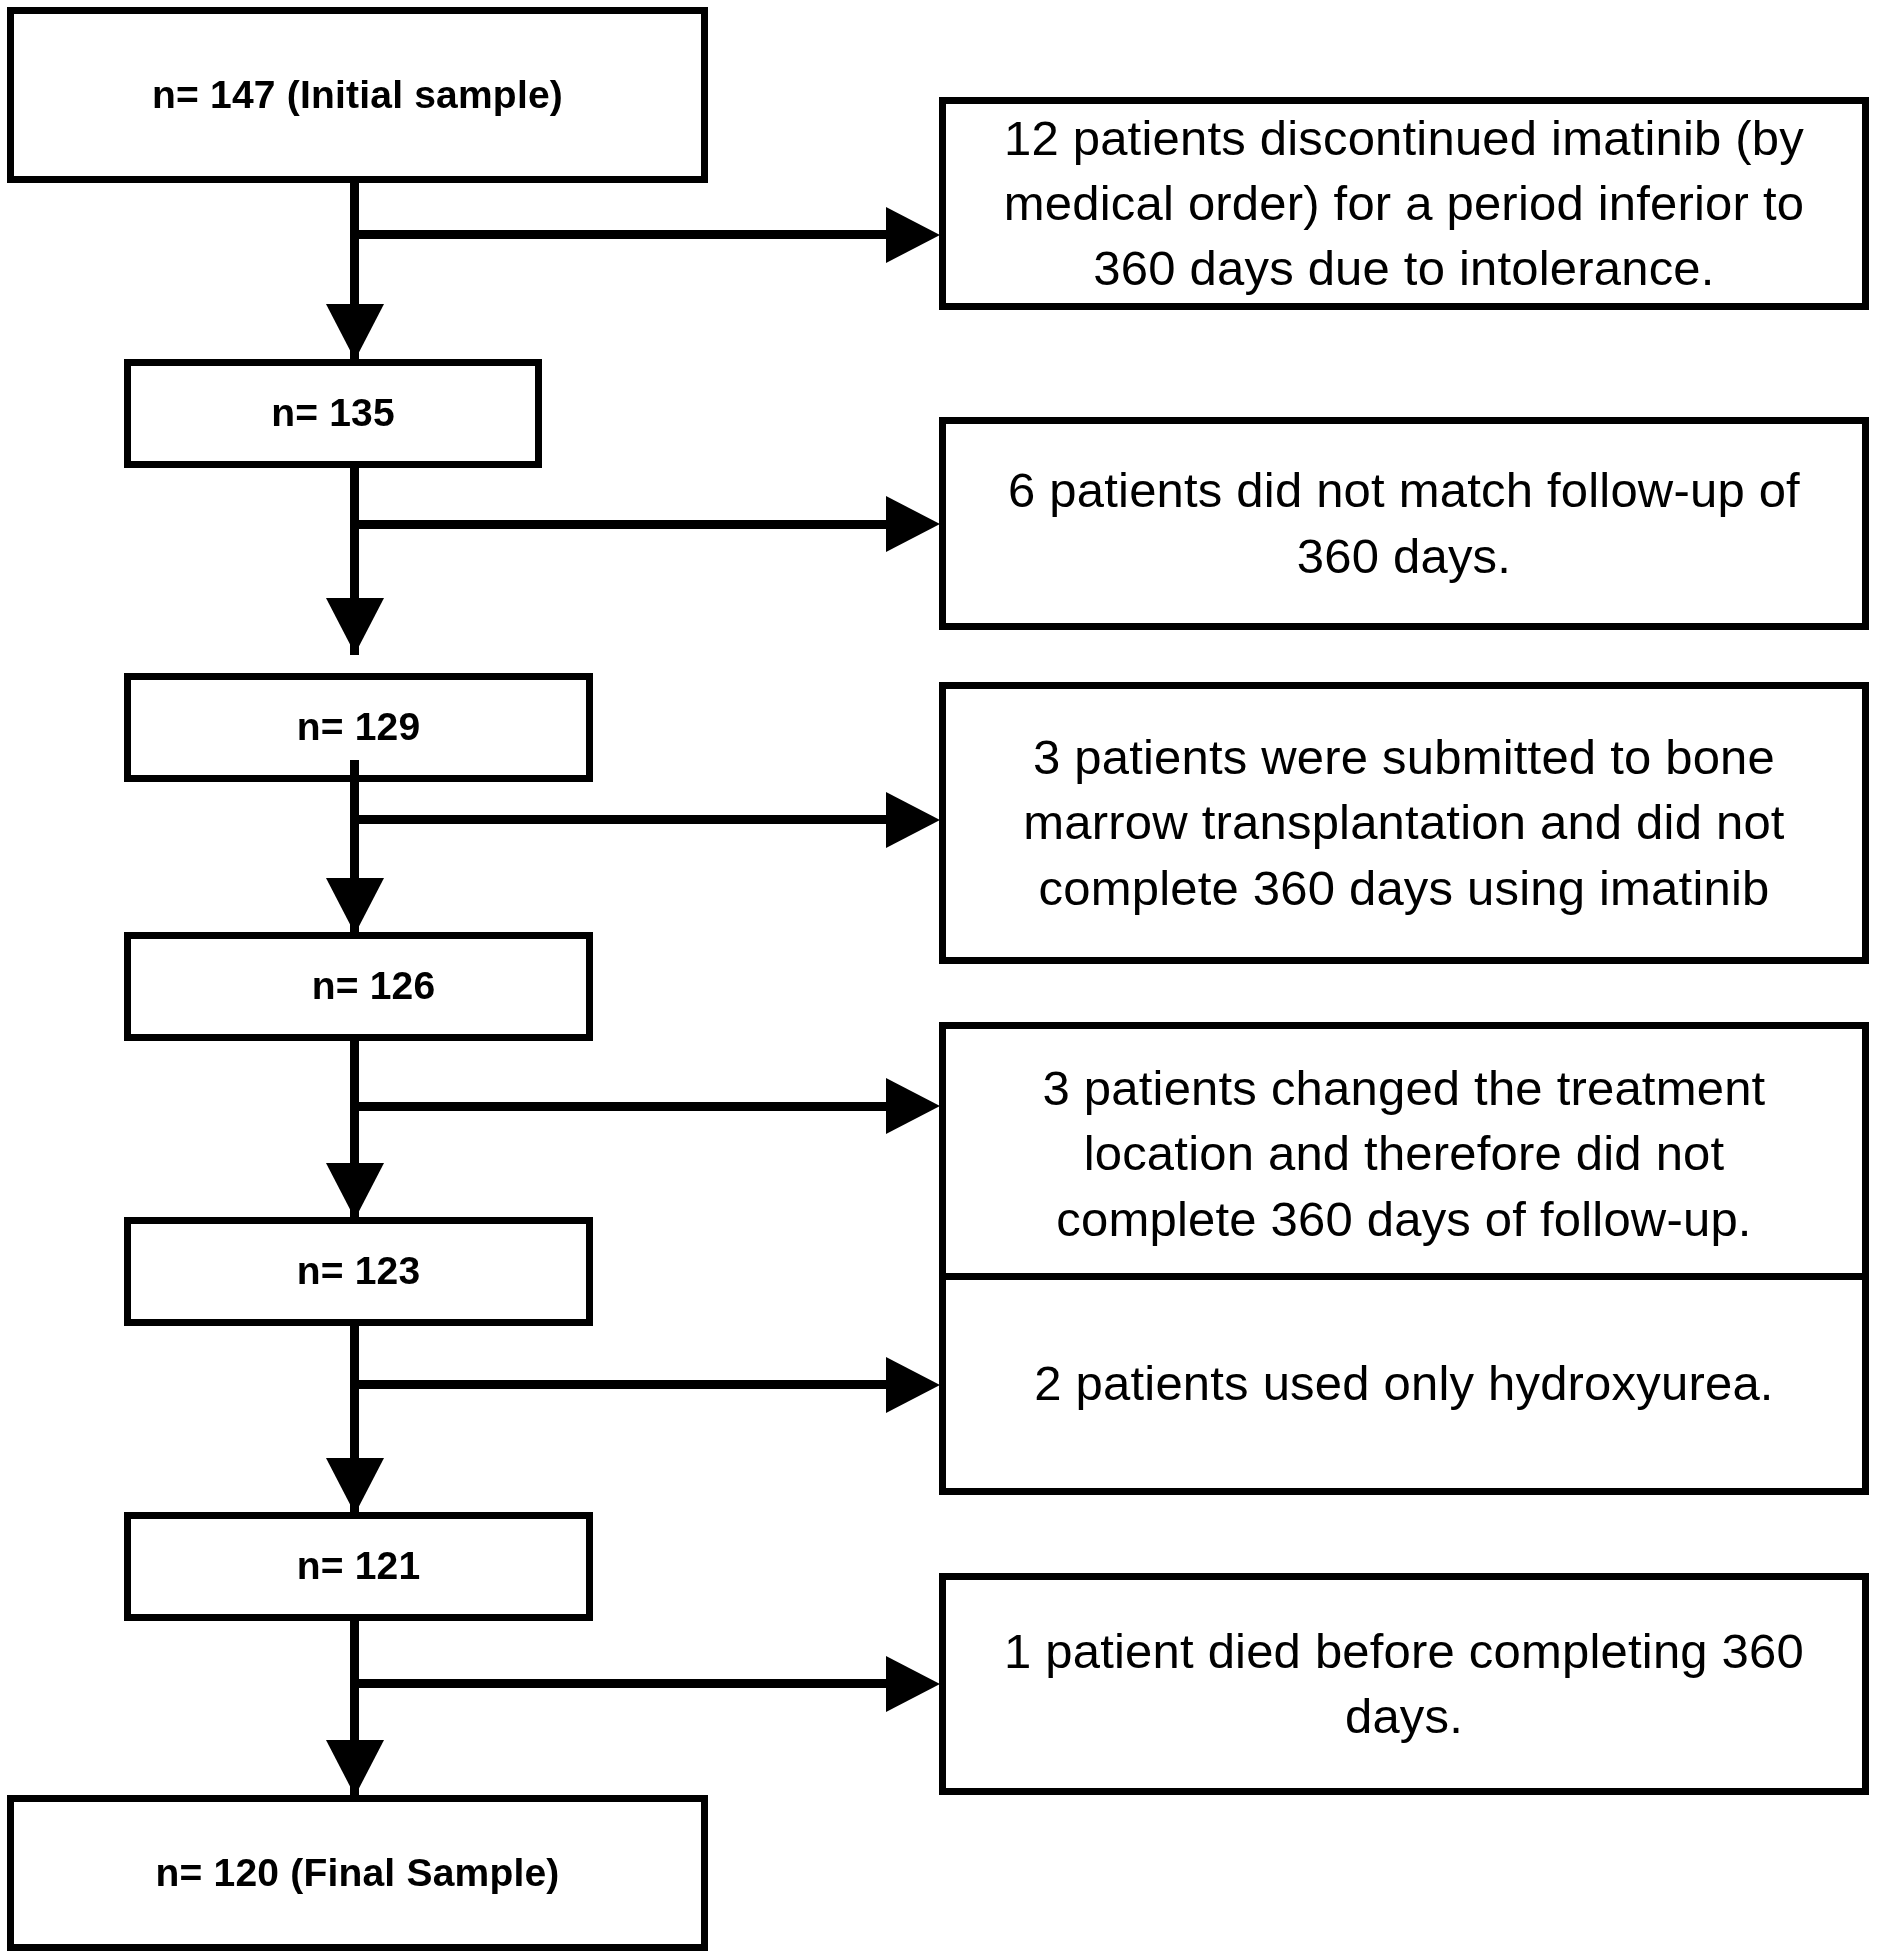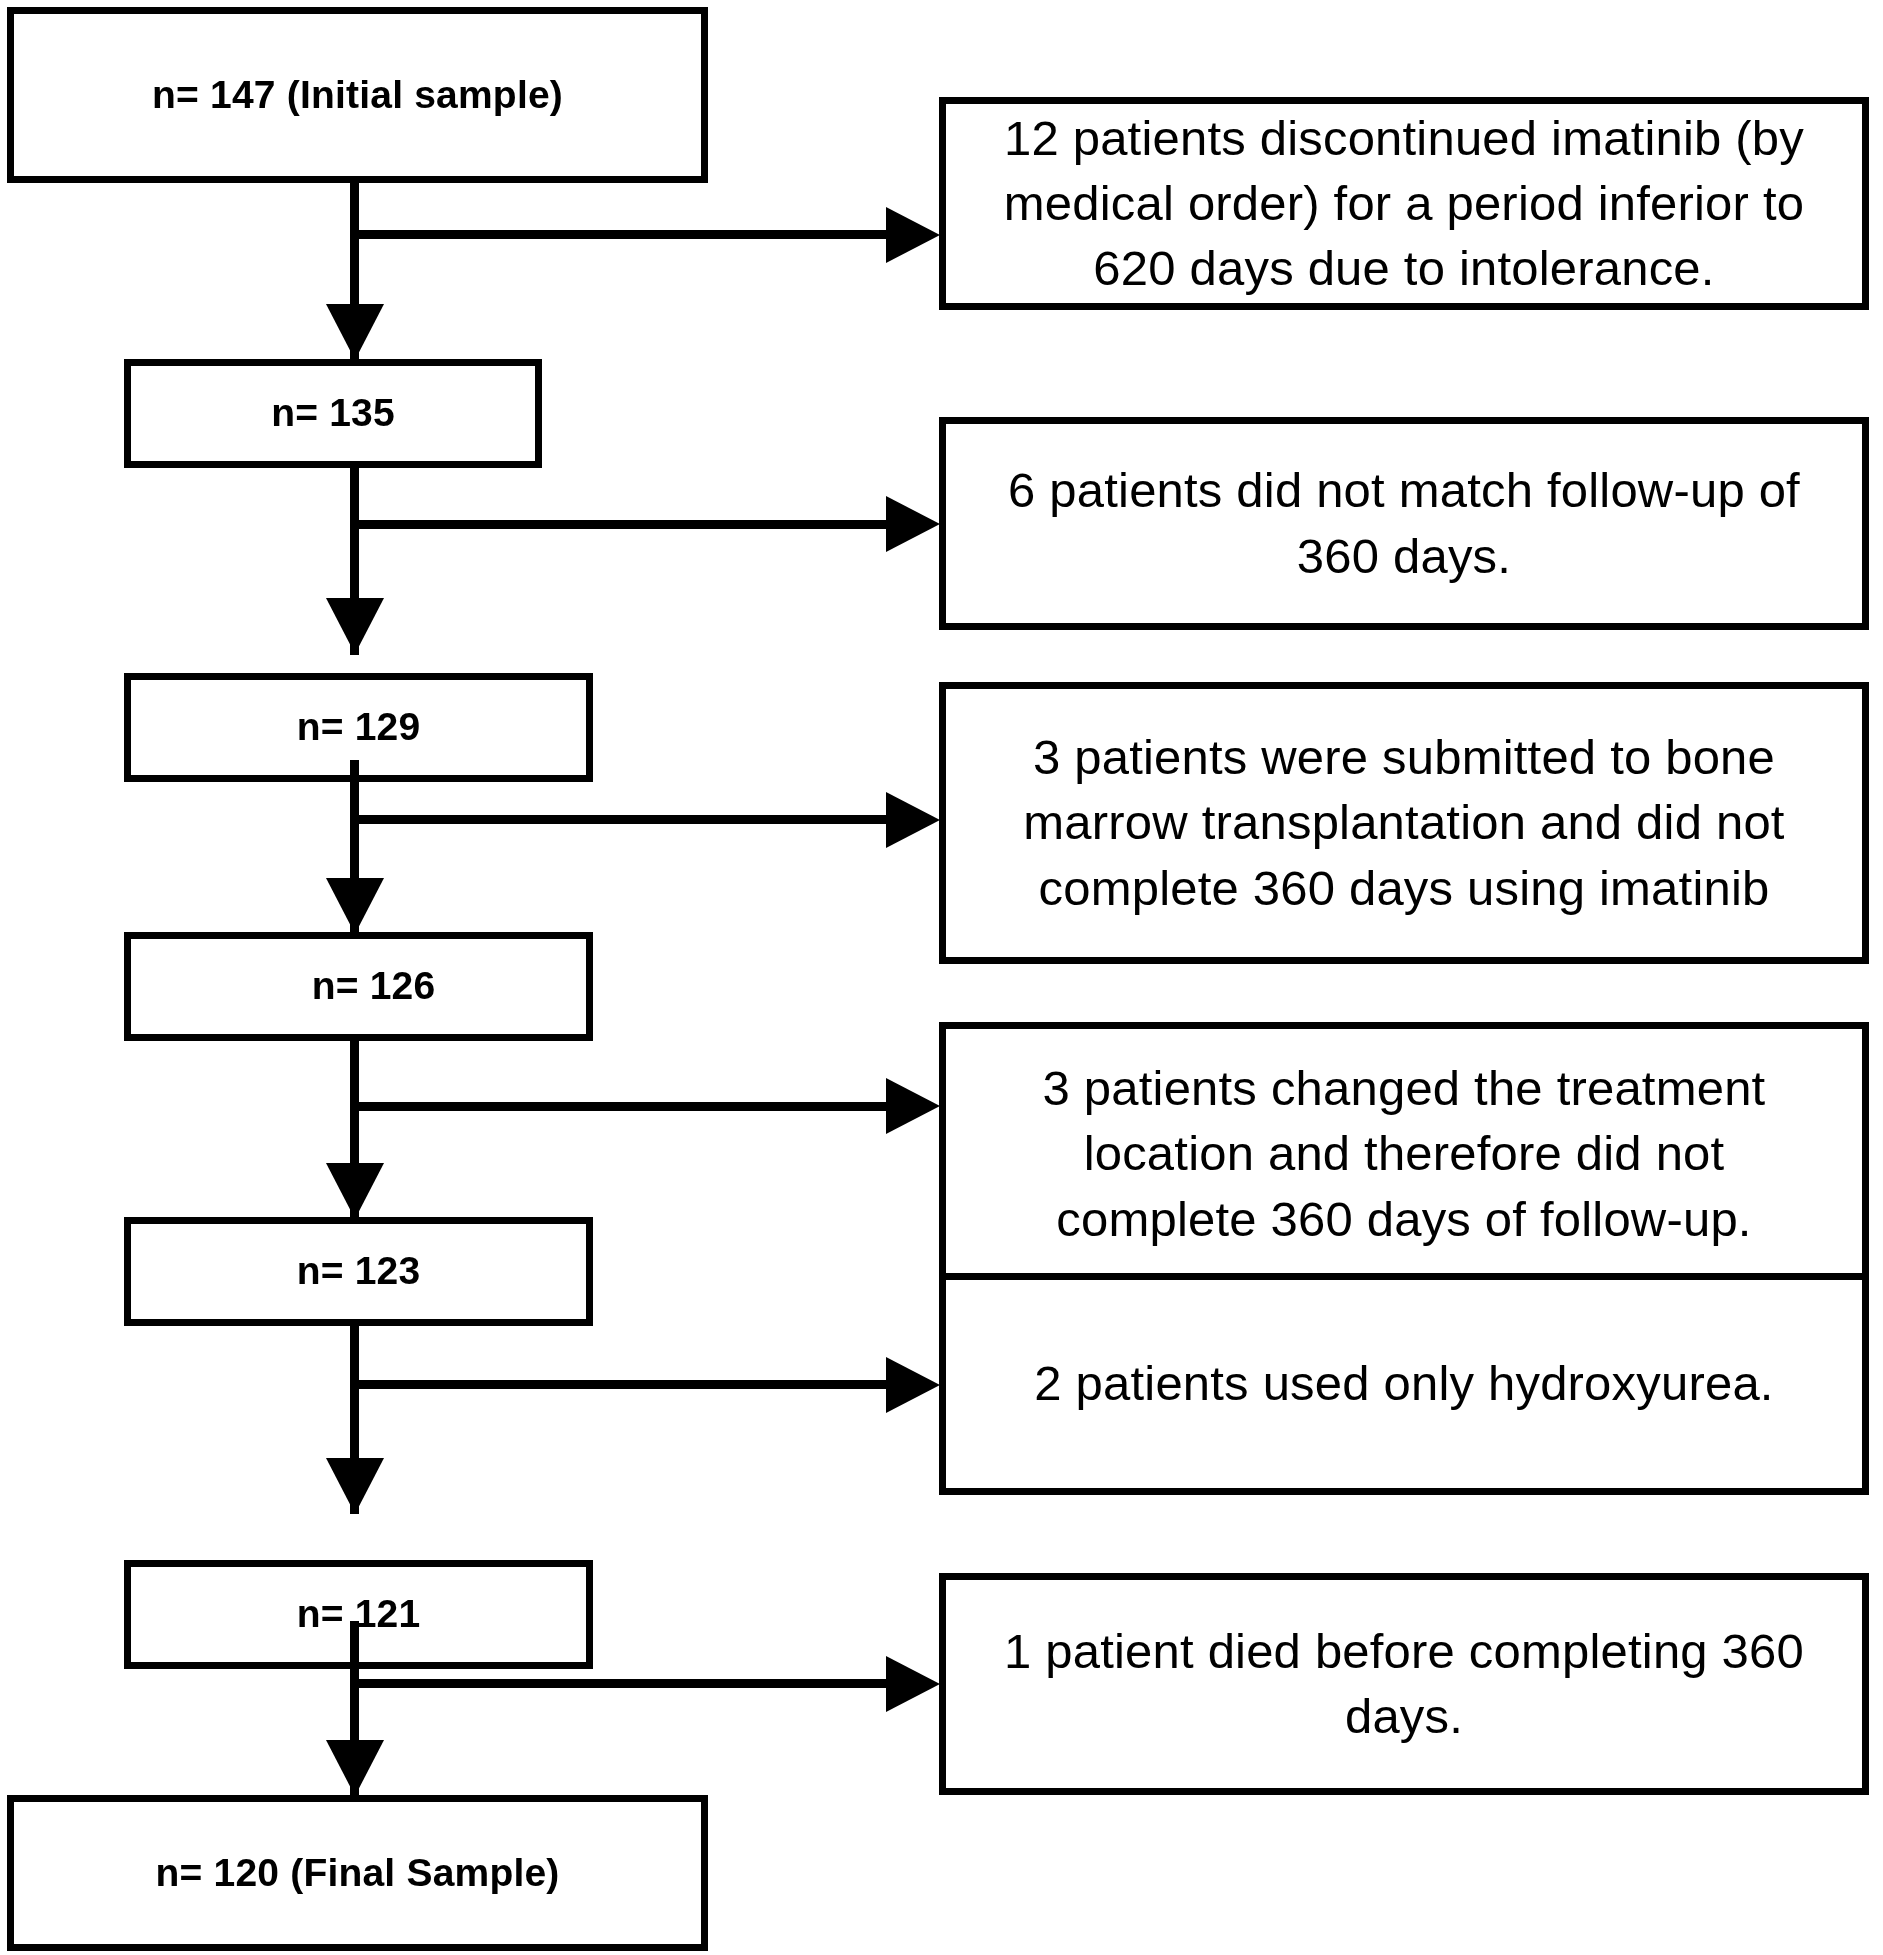--- a/index.html
+++ b/index.html
@@ -94,30 +94,30 @@
   </div>
 
   <div class="node-box main-box" style="left:124px; top:932px; width:469px; height:109px;padding-left:30px;">
     <span class="node-label">n= 126</span>
   </div>
 
   <div class="node-box main-box" style="left:124px; top:1217px; width:469px; height:109px;">
     <span class="node-label">n= 123</span>
   </div>
 
-  <div class="node-box main-box" style="left:124px; top:1512px; width:469px; height:109px;margin-top:48px;">
+  <div class="node-box main-box" style="left:124px; top:1512px; width:469px; height:109px;">
     <span class="node-label">n= 121</span>
   </div>
 
   <div class="node-box main-box" style="left:7px; top:1795px; width:701px; height:156px;">
     <span class="node-label">n= 120 (Final Sample)</span>
   </div>
 
   <div class="node-box exclusion-box" style="left:939px; top:97px; width:930px; height:213px;">
-    <span class="node-label">12 patients discontinued imatinib (by medical order) for a period inferior to 620 days due to intolerance.</span>
+    <span class="node-label">12 patients discontinued imatinib (by medical order) for a period inferior to 360 days due to intolerance.</span>
   </div>
 
   <div class="node-box exclusion-box" style="left:939px; top:417px; width:930px; height:213px;">
     <span class="node-label">6 patients did not match follow-up of 360 days.</span>
   </div>
 
   <div class="node-box exclusion-box" style="left:939px; top:682px; width:930px; height:282px;">
     <span class="node-label">3 patients were submitted to bone marrow transplantation and did not complete 360 days using imatinib</span>
   </div>
 

